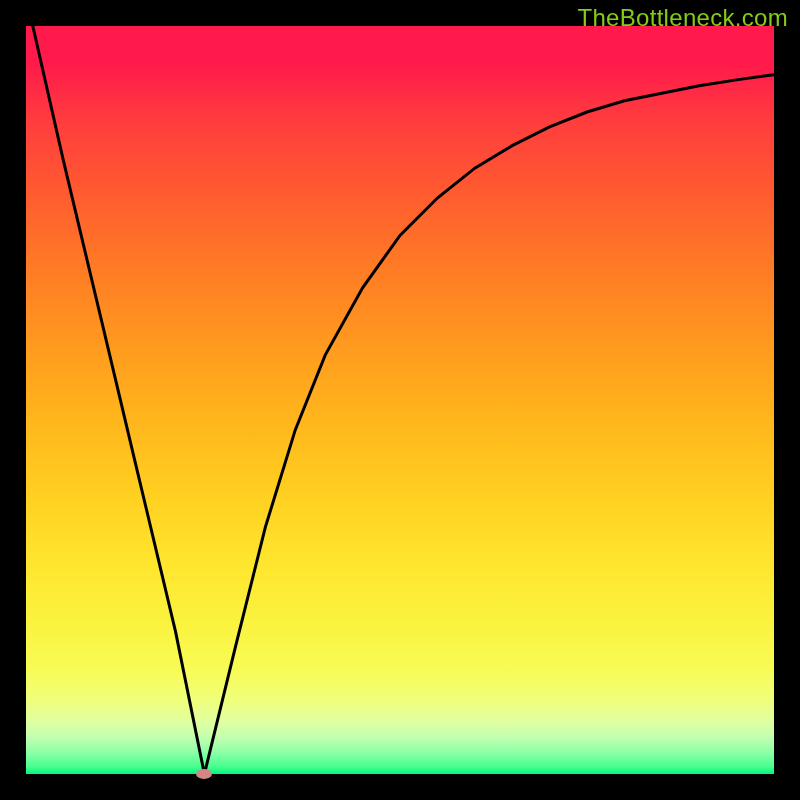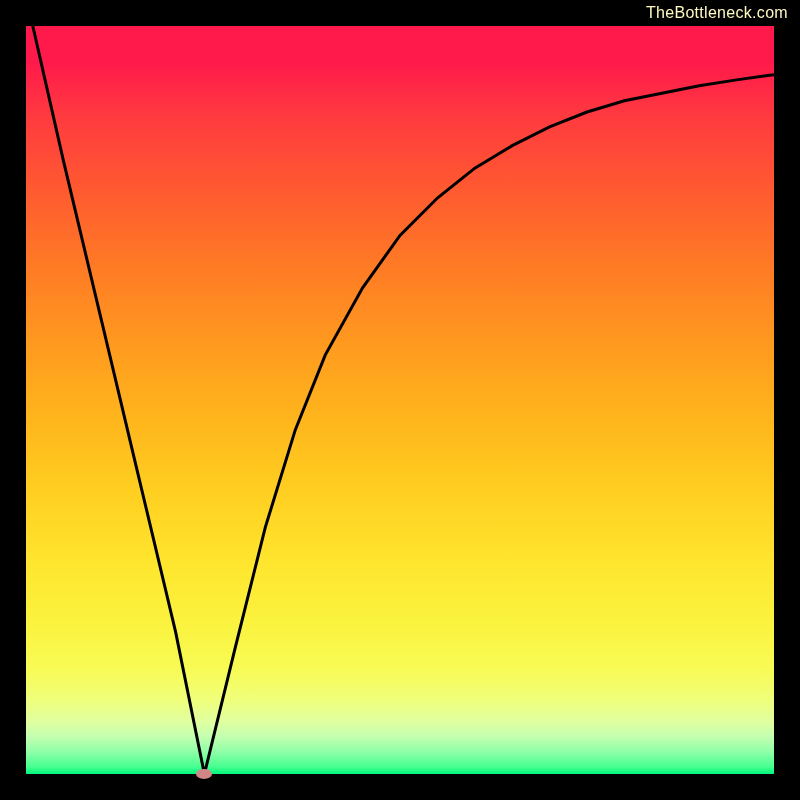--- a/index.html
+++ b/index.html
@@ -41,22 +41,22 @@
       #e0ffa0 93%,
       #c4ffb0 95%,
       #90ffa8 97%,
       #48ff90 99%,
       #00f67a 100%);
   }
   .watermark {
     position: absolute;
     top: 4px;
     right: 12px;
-    color: #fef9c3;
-    font-size: 16px;
+    color: #84cc16;
+    font-size: 24px;
     font-weight: 500;
     letter-spacing: 0.3px;
     user-select: none;
   }
   .curve-svg {
     position: absolute;
     top: 26px;
     left: 26px;
     width: 748px;
     height: 748px;

